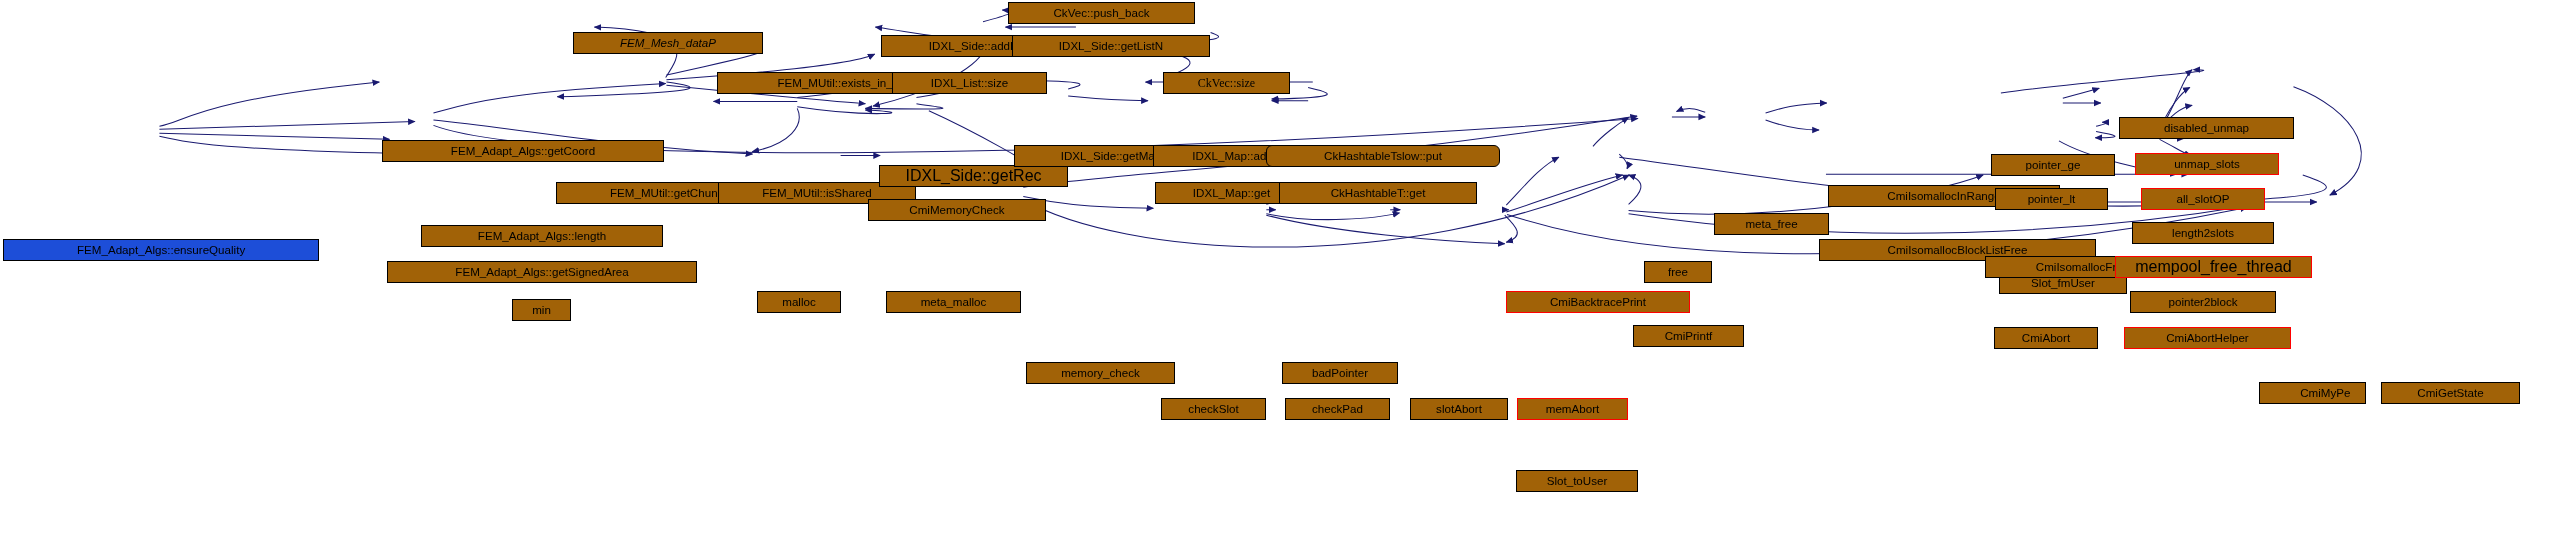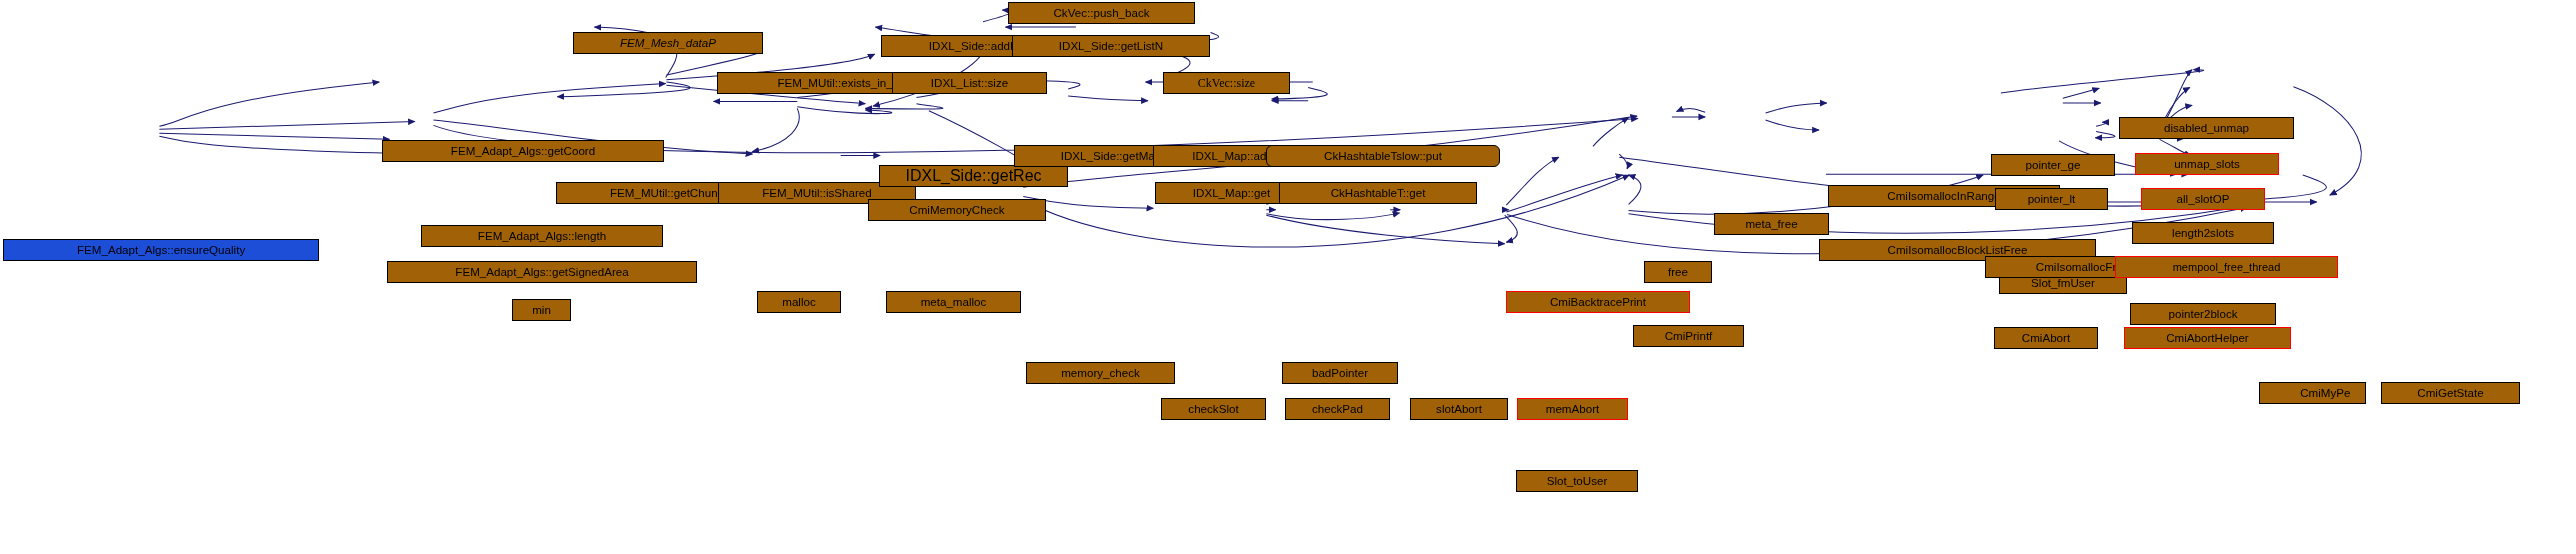--- a/index.html
+++ b/index.html
@@ -258,24 +258,24 @@
     </div>
   <div class="node warn" style="left: 2135px; top: 153px; width: 144px; height: 22.4px; font-size: 11.6px;">
       <span>unmap_slots</span>
     </div>
   <div class="node warn" style="left: 2141px; top: 188px; width: 124px; height: 22.4px; font-size: 11.6px;">
       <span>all_slotOP</span>
     </div>
   <div class="node" style="left: 2132px; top: 222px; width: 142px; height: 22.4px; font-size: 11.6px;">
       <span>length2slots</span>
     </div>
-  <div class="node warn" style="left: 2115px; top: 256px; width: 223px; height: 22.4px; font-size: 11px;">
+  <div class="node warn" style="left: 2115px; top: 256px; width: 197px; height: 22.4px; font-size: 16px;">
       <span>mempool_free_thread</span>
     </div>
-  <div class="node" style="left: 2130px; top: 291px; width: 146px; height: 22.4px; font-size: 11.6px; margin-top: 12px;">
+  <div class="node" style="left: 2130px; top: 291px; width: 146px; height: 22.4px; font-size: 11.6px;">
       <span>pointer2block</span>
     </div>
   <div class="node warn" style="left: 2124px; top: 327px; width: 167px; height: 22.4px; font-size: 11.6px;">
       <span>CmiAbortHelper</span>
     </div>
   <div class="node" style="left: 2259px; top: 382px; width: 107px; height: 22.4px; font-size: 11.6px; padding-left: 31px;">
       <span>CmiMyPe</span>
     </div>
   <div class="node" style="left: 2381px; top: 382px; width: 139px; height: 22.4px; font-size: 11.6px;">
       <span>CmiGetState</span>

